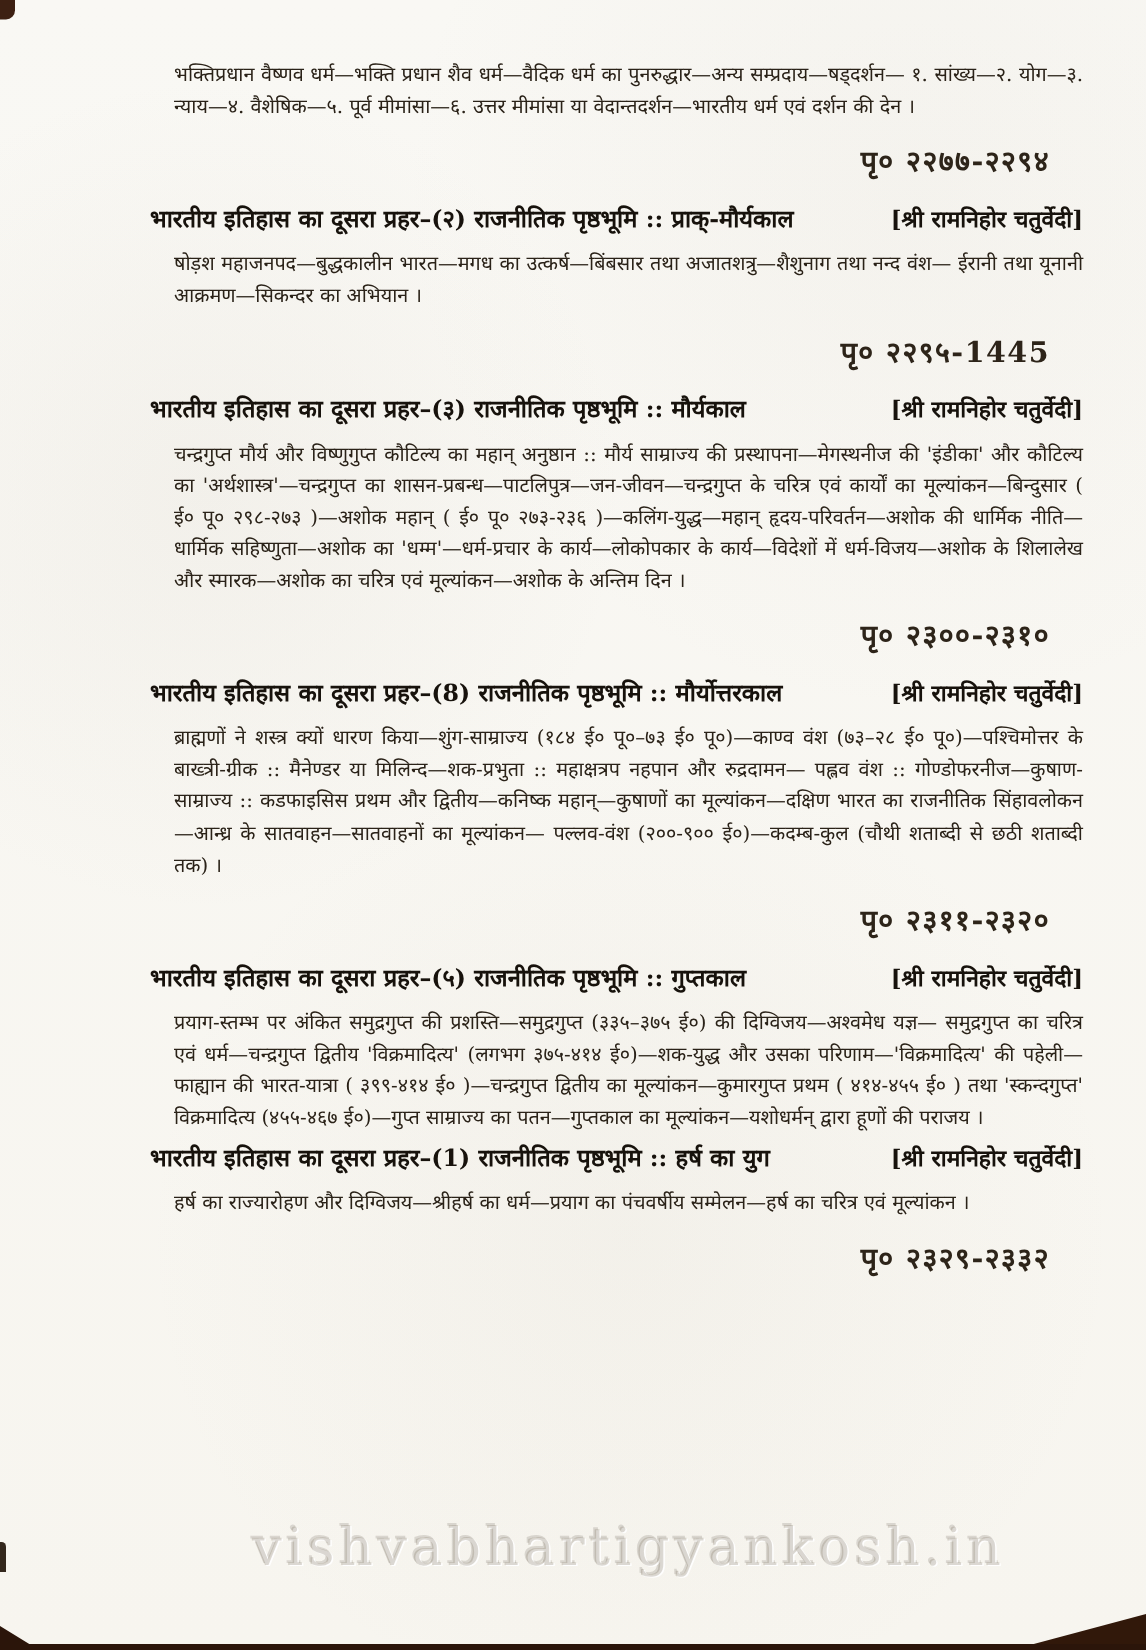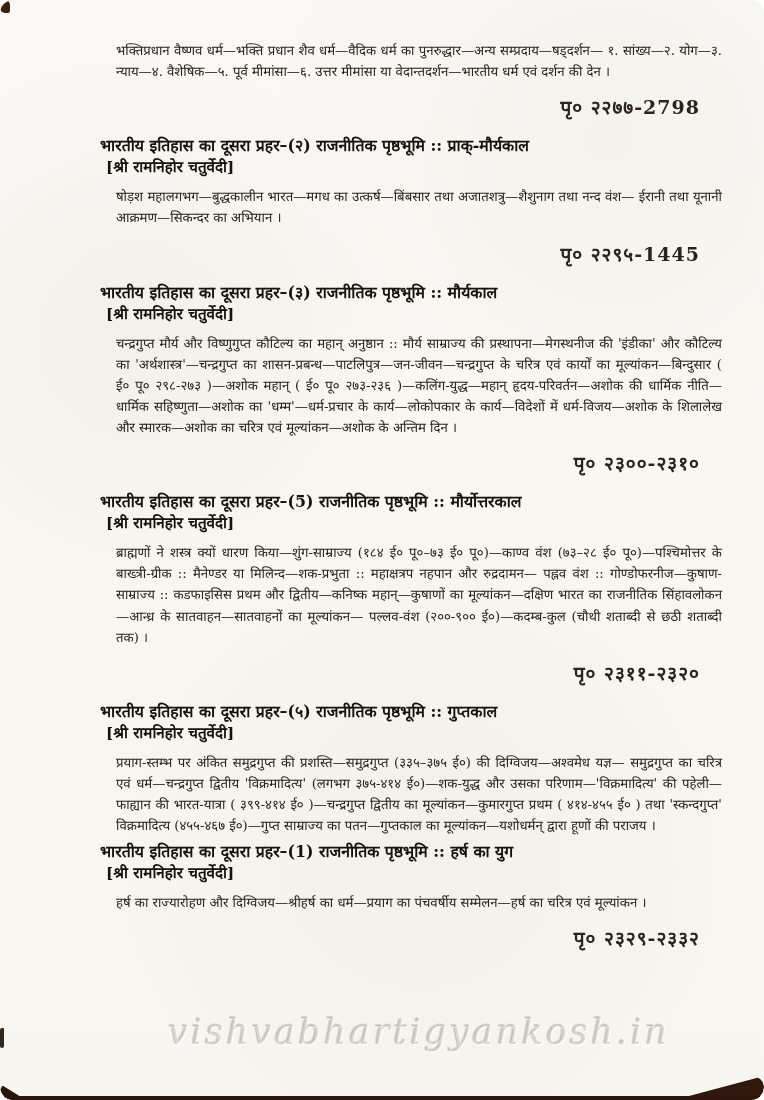--- a/index.html
+++ b/index.html
@@ -1,15 +1,15 @@
 <!DOCTYPE html>
 <html><head>
 <meta charset="utf-8">
 <style>
-  * { margin: 0; padding: 0; box-sizing: border-box; border-radius: 13px; }
+  * { margin: 0; padding: 0; box-sizing: border-box; }
   html, body { width: 764px; }
   body {
     font-family: "DejaVu Serif", "Liberation Serif", serif;
     background: #ffffff;
   }
   .page {
     position: relative;
     width: 764px;
     height: 1100px;
     overflow: hidden;
@@ -43,34 +43,32 @@
   }
   .section-heading {
     display: flex;
     justify-content: space-between;
     align-items: baseline;
     font-weight: bold;
     font-size: 15.8px;
     color: #17120c;
     margin-bottom: 10px;
     white-space: nowrap;
-    flex-direction: column;
   }
   .section-heading .author {
     font-weight: bold;
     font-size: 15.2px;
     padding-left: 6px;
     text-align: right;
   }
   .section { margin-bottom: 4px; }
   .watermark {
     position: absolute;
     left: 168px;
     top: 1012px;
-    font-style: italic;
     font-size: 35px;
     letter-spacing: 3px;
     color: rgba(138,128,112,0.30);
     text-shadow: 1px 1px 0 rgba(255,255,255,0.9), -1px -1px 0 rgba(90,80,65,0.18);
     white-space: nowrap;
     pointer-events: none;
   }
   
   .corner-spot-top-left {
     position: absolute; top: 0; left: 0;
@@ -104,43 +102,43 @@
 </head>
 <body>
 
 <div class="page">
 
   <div class="corner-spot-top-left"></div>
 
   <div class="content">
 
     <p class="intro-para">भक्तिप्रधान वैष्णव धर्म—भक्ति प्रधान शैव धर्म—वैदिक धर्म का पुनरुद्धार—अन्य सम्प्रदाय—षड्दर्शन— १. सांख्य—२. योग—३. न्याय—४. वैशेषिक—५. पूर्व मीमांसा—६. उत्तर मीमांसा या वेदान्तदर्शन—भारतीय धर्म एवं दर्शन की देन ।</p>
-    <div class="page-ref">पृ० २२७७-2798</div>
+    <div class="page-ref">पृ० २२७७-२२९४</div>
 
     <div class="section">
       <div class="section-heading">
         <span>भारतीय इतिहास का दूसरा प्रहर–(२) राजनीतिक पृष्ठभूमि :: प्राक्-मौर्यकाल</span>
         <span class="author">[श्री रामनिहोर चतुर्वेदी]</span>
       </div>
-      <p class="section-body">षोड़श महालगभग—बुद्धकालीन भारत—मगध का उत्कर्ष—बिंबसार तथा अजातशत्रु—शैशुनाग तथा नन्द वंश— ईरानी तथा यूनानी आक्रमण—सिकन्दर का अभियान ।</p>
+      <p class="section-body">षोड़श महाजनपद—बुद्धकालीन भारत—मगध का उत्कर्ष—बिंबसार तथा अजातशत्रु—शैशुनाग तथा नन्द वंश— ईरानी तथा यूनानी आक्रमण—सिकन्दर का अभियान ।</p>
       <div class="page-ref">पृ० २२९५-1445</div>
     </div>
 
     <div class="section">
       <div class="section-heading">
         <span>भारतीय इतिहास का दूसरा प्रहर–(३) राजनीतिक पृष्ठभूमि :: मौर्यकाल</span>
         <span class="author">[श्री रामनिहोर चतुर्वेदी]</span>
       </div>
       <p class="section-body">चन्द्रगुप्त मौर्य और विष्णुगुप्त कौटिल्य का महान् अनुष्ठान :: मौर्य साम्राज्य की प्रस्थापना—मेगस्थनीज की 'इंडीका' और कौटिल्य का 'अर्थशास्त्र'—चन्द्रगुप्त का शासन-प्रबन्ध—पाटलिपुत्र—जन-जीवन—चन्द्रगुप्त के चरित्र एवं कार्यों का मूल्यांकन—बिन्दुसार ( ई० पू० २९८-२७३ )—अशोक महान् ( ई० पू० २७३-२३६ )—कलिंग-युद्ध—महान् हृदय-परिवर्तन—अशोक की धार्मिक नीति—धार्मिक सहिष्णुता—अशोक का 'धम्म'—धर्म-प्रचार के कार्य—लोकोपकार के कार्य—विदेशों में धर्म-विजय—अशोक के शिलालेख और स्मारक—अशोक का चरित्र एवं मूल्यांकन—अशोक के अन्तिम दिन ।</p>
       <div class="page-ref">पृ० २३००-२३१०</div>
     </div>
 
     <div class="section">
       <div class="section-heading">
-        <span>भारतीय इतिहास का दूसरा प्रहर–(5) राजनीतिक पृष्ठभूमि :: मौर्योत्तरकाल</span>
+        <span>भारतीय इतिहास का दूसरा प्रहर–(8) राजनीतिक पृष्ठभूमि :: मौर्योत्तरकाल</span>
         <span class="author">[श्री रामनिहोर चतुर्वेदी]</span>
       </div>
       <p class="section-body">ब्राह्मणों ने शस्त्र क्यों धारण किया—शुंग-साम्राज्य (१८४ ई० पू०–७३ ई० पू०)—काण्व वंश (७३–२८ ई० पू०)—पश्चिमोत्तर के बाख्त्री-ग्रीक :: मैनेण्डर या मिलिन्द—शक-प्रभुता :: महाक्षत्रप नहपान और रुद्रदामन— पह्लव वंश :: गोण्डोफरनीज—कुषाण-साम्राज्य :: कडफाइसिस प्रथम और द्वितीय—कनिष्क महान्—कुषाणों का मूल्यांकन—दक्षिण भारत का राजनीतिक सिंहावलोकन—आन्ध्र के सातवाहन—सातवाहनों का मूल्यांकन— पल्लव-वंश (२००-९०० ई०)—कदम्ब-कुल (चौथी शताब्दी से छठी शताब्दी तक) ।</p>
       <div class="page-ref">पृ० २३११-२३२०</div>
     </div>
 
     <div class="section">
       <div class="section-heading">
         <span>भारतीय इतिहास का दूसरा प्रहर–(५) राजनीतिक पृष्ठभूमि :: गुप्तकाल</span>
         <span class="author">[श्री रामनिहोर चतुर्वेदी]</span>

